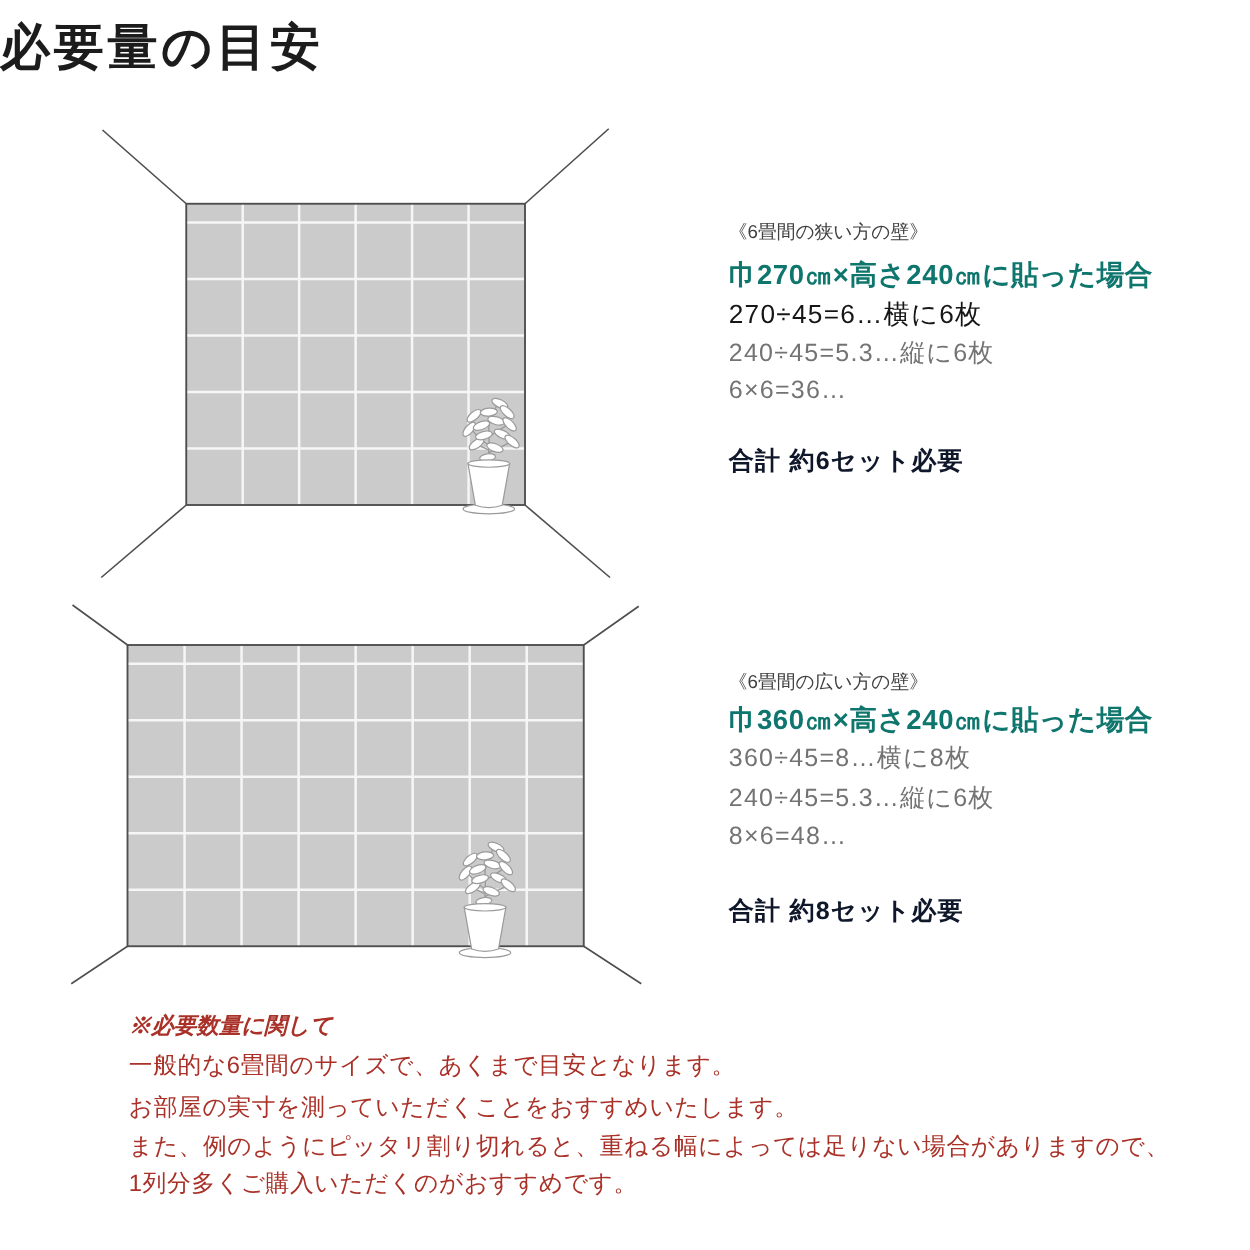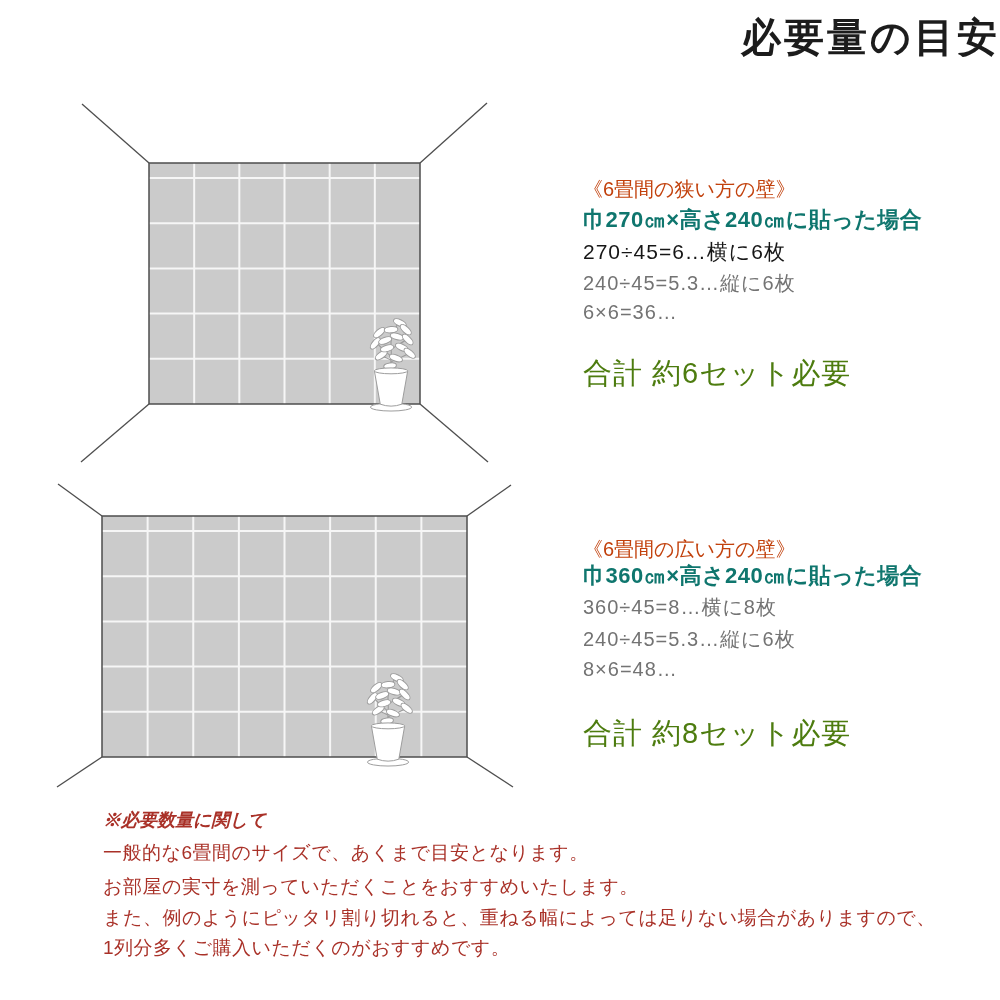--- a/index.html
+++ b/index.html
@@ -3,32 +3,32 @@
 <meta charset="utf-8">
 <style>
   html,body{margin:0;padding:0;}
   body{
     width:1000px;height:1000px;position:relative;background:#ffffff;
     font-family:"Liberation Sans",sans-serif;overflow:hidden;
     --accent:#a93128;--outline:#4e4e4e;
   }
   .abs{position:absolute;white-space:nowrap;}
   .title{
-    left:0;top:10px;width:1000px;text-align:right;
+    left:0;top:10px;width:1000px;text-align:left;
     font-family:"Liberation Serif",serif;font-weight:bold;
     font-size:40px;letter-spacing:3px;color:#1c1c1c;
   }
   .room-svg{position:absolute;}
   .persp{stroke:var(--outline);stroke-width:1.3;}
   .tline{line-height:1.1;}
-  .heading{font-size:20px;color:#c2410c;}
+  .heading{font-size:15px;color:#404040;}
   .case{font-size:22px;font-weight:bold;color:#0f766e;letter-spacing:0.5px;}
   .calc{font-size:20px;color:#737373;letter-spacing:1px;}
   .calc.bold{font-size:21px;font-weight:normal;color:#161616;}
-  .total{font-size:29px;font-weight:normal;color:#4d7c0f;letter-spacing:1px;}
+  .total{font-size:20px;font-weight:bold;color:#0f172a;letter-spacing:1px;}
   .note-title{font-size:18px;font-weight:bold;color:var(--accent);font-style:italic;}
   .note-line{font-size:19px;color:var(--accent);letter-spacing:0.5px;}
   .plant{stroke:#9b9b9b;stroke-width:1;fill:#ffffff;}
   .plant-stem{stroke:#9b9b9b;stroke-width:1.1;fill:none;}
 </style>
 </head>
 <body style="--accent: #a93128; --outline: #4e4e4e;">
 
 <svg width="0" height="0" style="position:absolute" aria-hidden="true">
   <defs>

